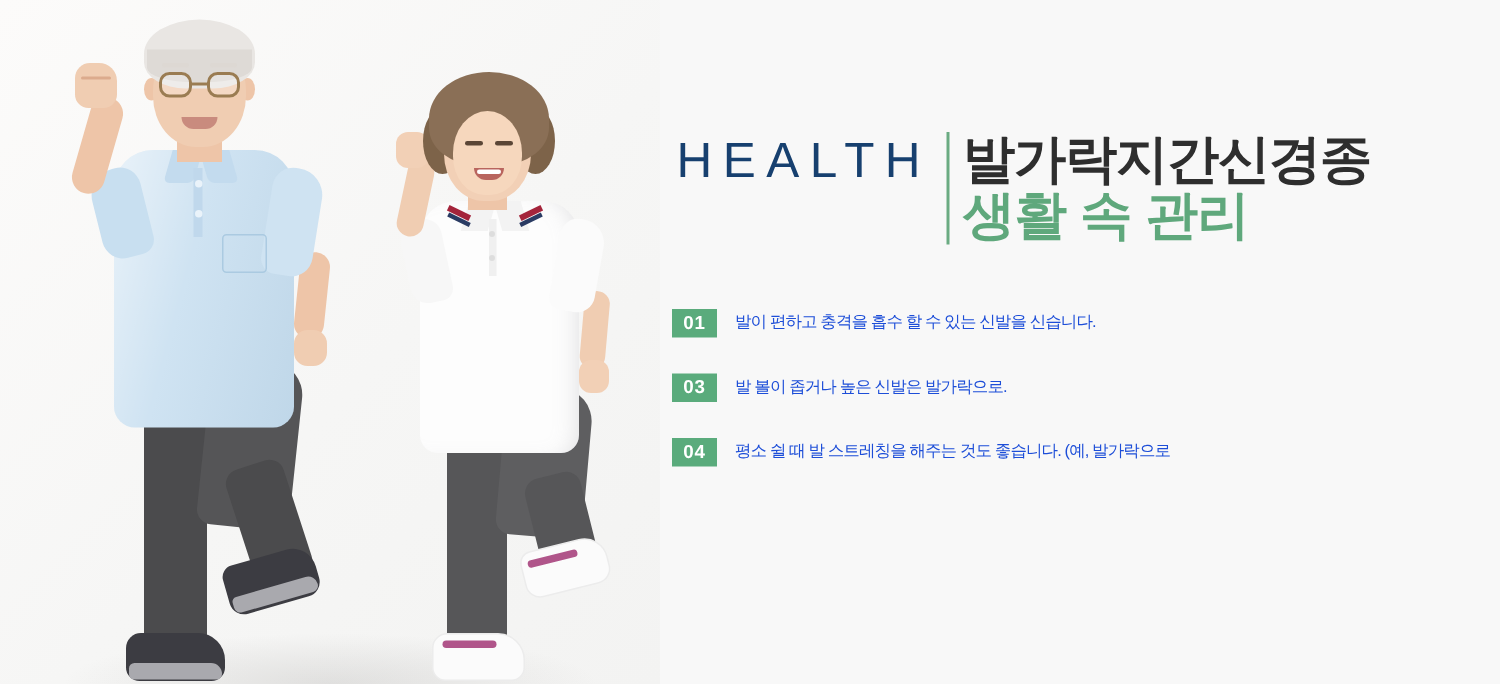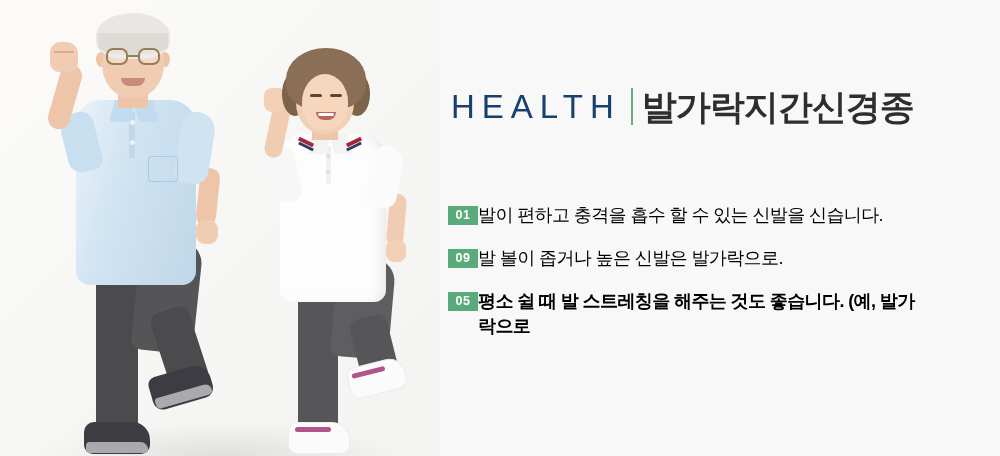--- a/index.html
+++ b/index.html
@@ -162,24 +162,24 @@
 
   .tips { position:absolute; left:2px; top:203px; width:470px; }
   .tip { display:flex; align-items:flex-start; margin-bottom:18px; }
   .tip:last-child { margin-bottom:0; }
   .tip-badge {
       flex:0 0 auto; width:30px; height:19px; background:#5aab7c;
       color:#ffffff; font-size:12.5px; font-weight:700; line-height:19px;
       text-align:center; letter-spacing:0.5px; margin-top:3px;
   }
   .tip-text {
-      font-size:18px; line-height:25px; color:#000000;
+      margin-left:12px; font-size:11px; line-height:25px; color:#1d4ed8;
       letter-spacing:-0.6px; font-weight:400;
   }
-  .tip-text .l2 { display:block;font-weight:bold; }
+  .tip-text .l2 { display:block; }
 </style>
 </head>
 <body>
 
 <div class="banner">
 
   <div class="photo">
     <div class="photo-shadow"></div>
 
     <div class="person man">
@@ -251,42 +251,43 @@
 
   <div class="content">
 
     <div class="title-block">
       <div class="title-en">
         <span>HEALTH</span>
       </div>
       <div class="title-divider"></div>
       <div class="title-ko">
         <div class="ko-top">발가락지간신경종</div>
+        <div class="ko-bot">생활 속 관리</div>
       </div>
     </div>
 
     <div class="tips">
 
       <div class="tip">
         <div class="tip-badge">01</div>
         <div class="tip-text">
           <span>발이 편하고 충격을 흡수 할 수 있는 신발을 신습니다.</span>
         </div>
       </div>
 
       <div class="tip">
-        <div class="tip-badge">09</div>
+        <div class="tip-badge">03</div>
         <div class="tip-text">
           <span>발 볼이 좁거나 높은 신발은 발가락으로.</span>
         </div>
       </div>
 
 
       <div class="tip">
-        <div class="tip-badge">05</div>
+        <div class="tip-badge">04</div>
         <div class="tip-text">
           <span class="l2">평소 쉴 때 발 스트레칭을 해주는 것도 좋습니다. (예, 발가락으로</span>
         </div>
       </div>
 
     </div>
   </div>
 </div>
 
 </body></html>

